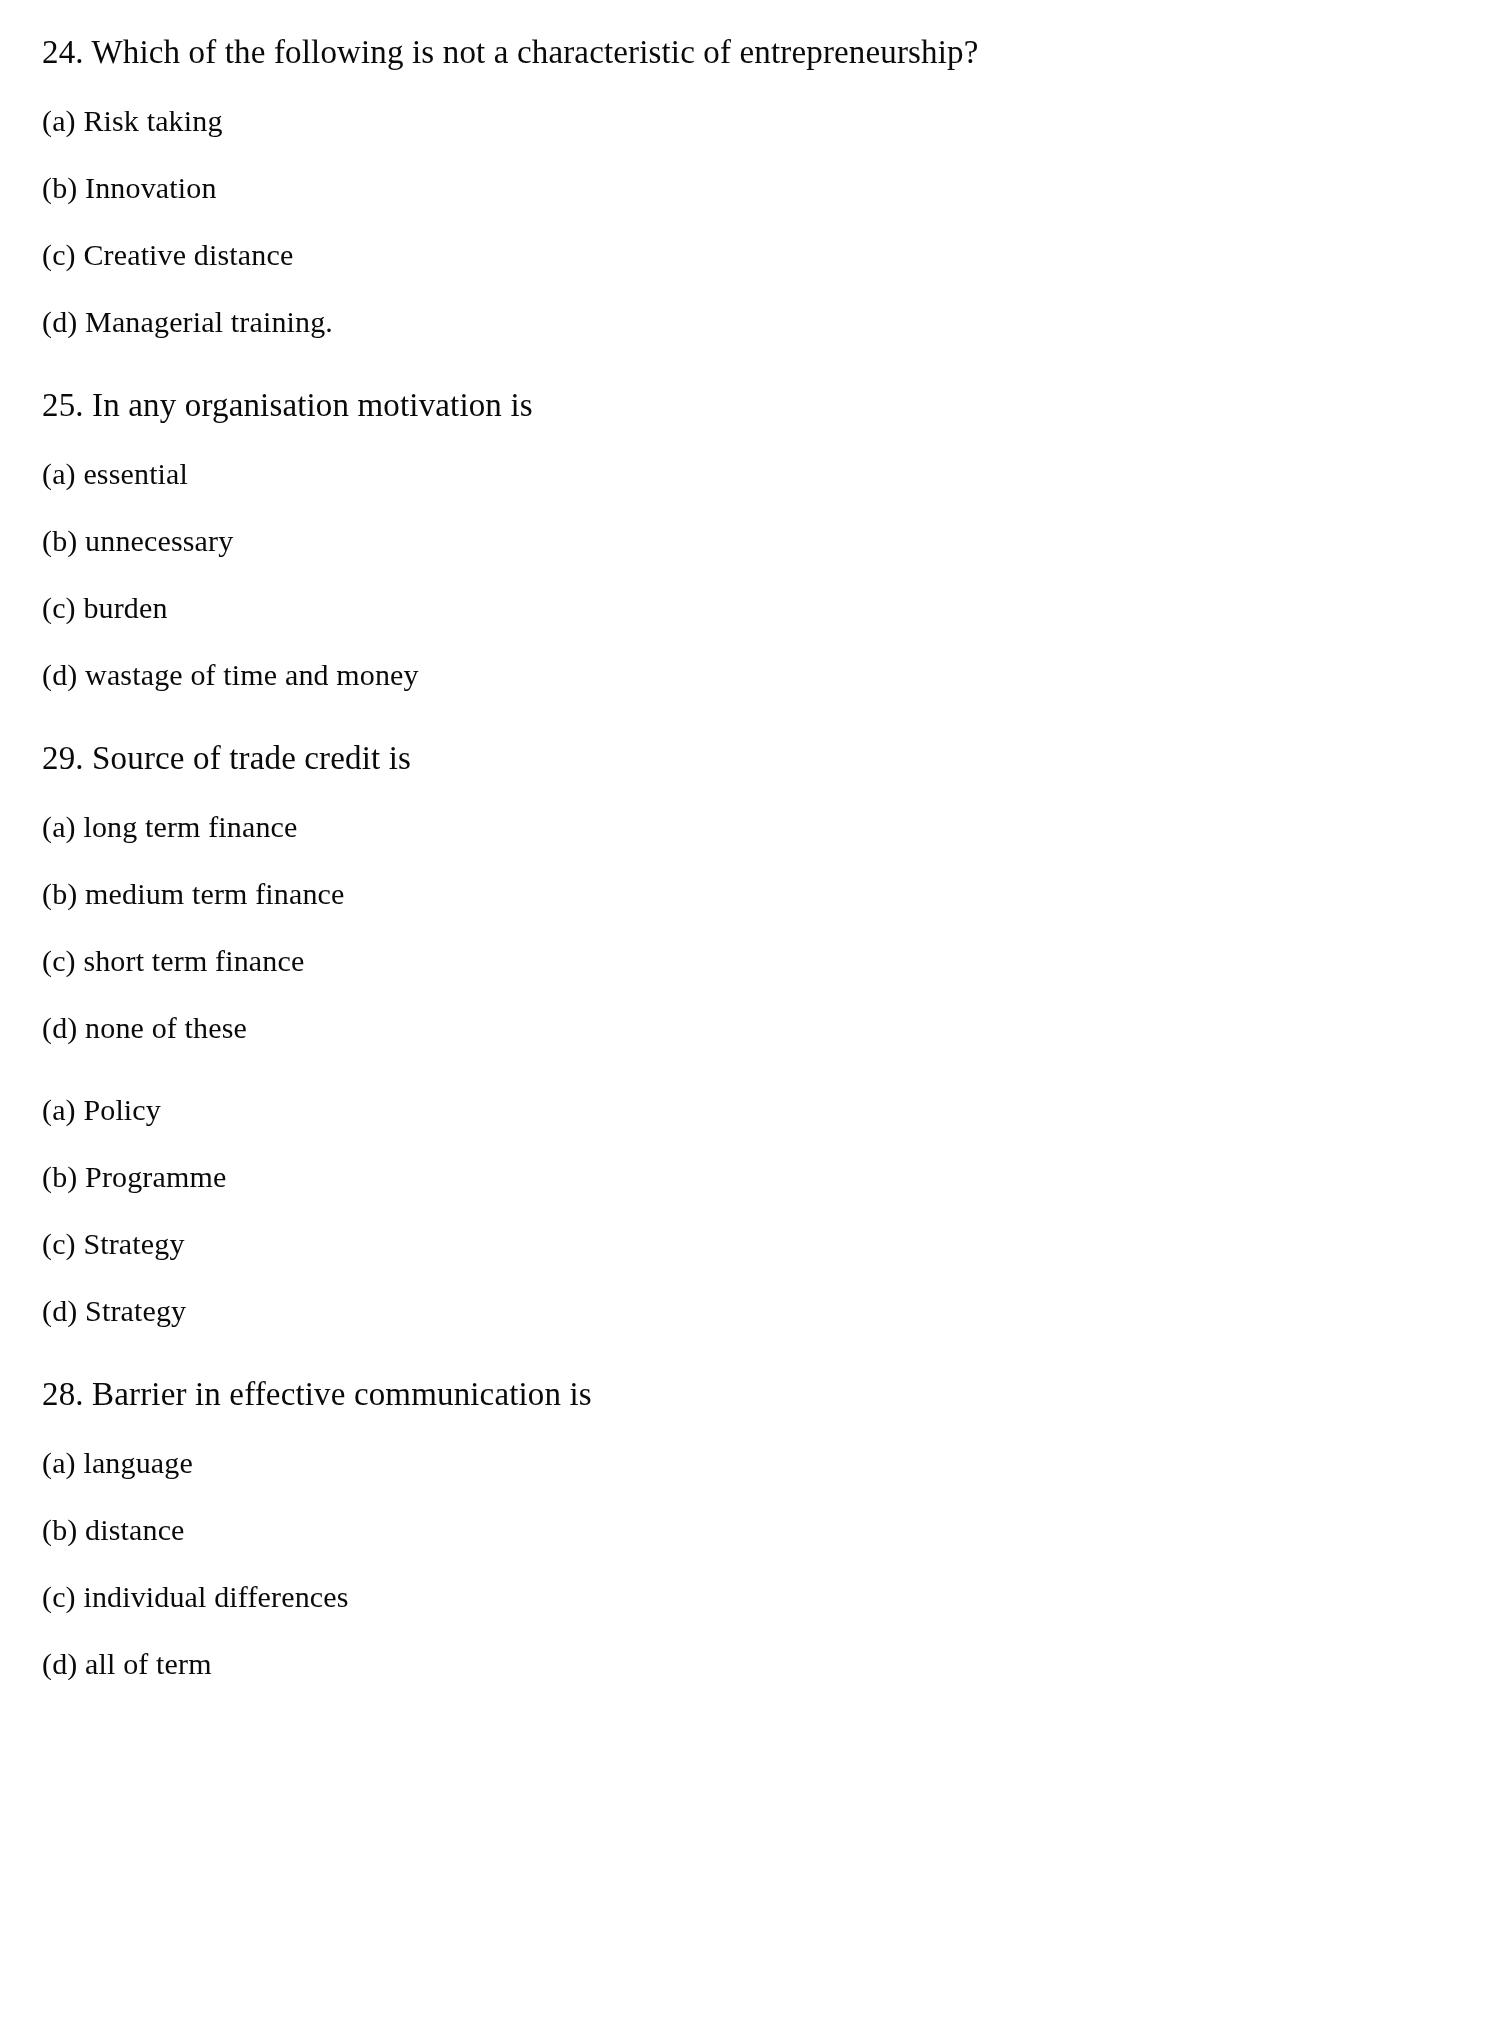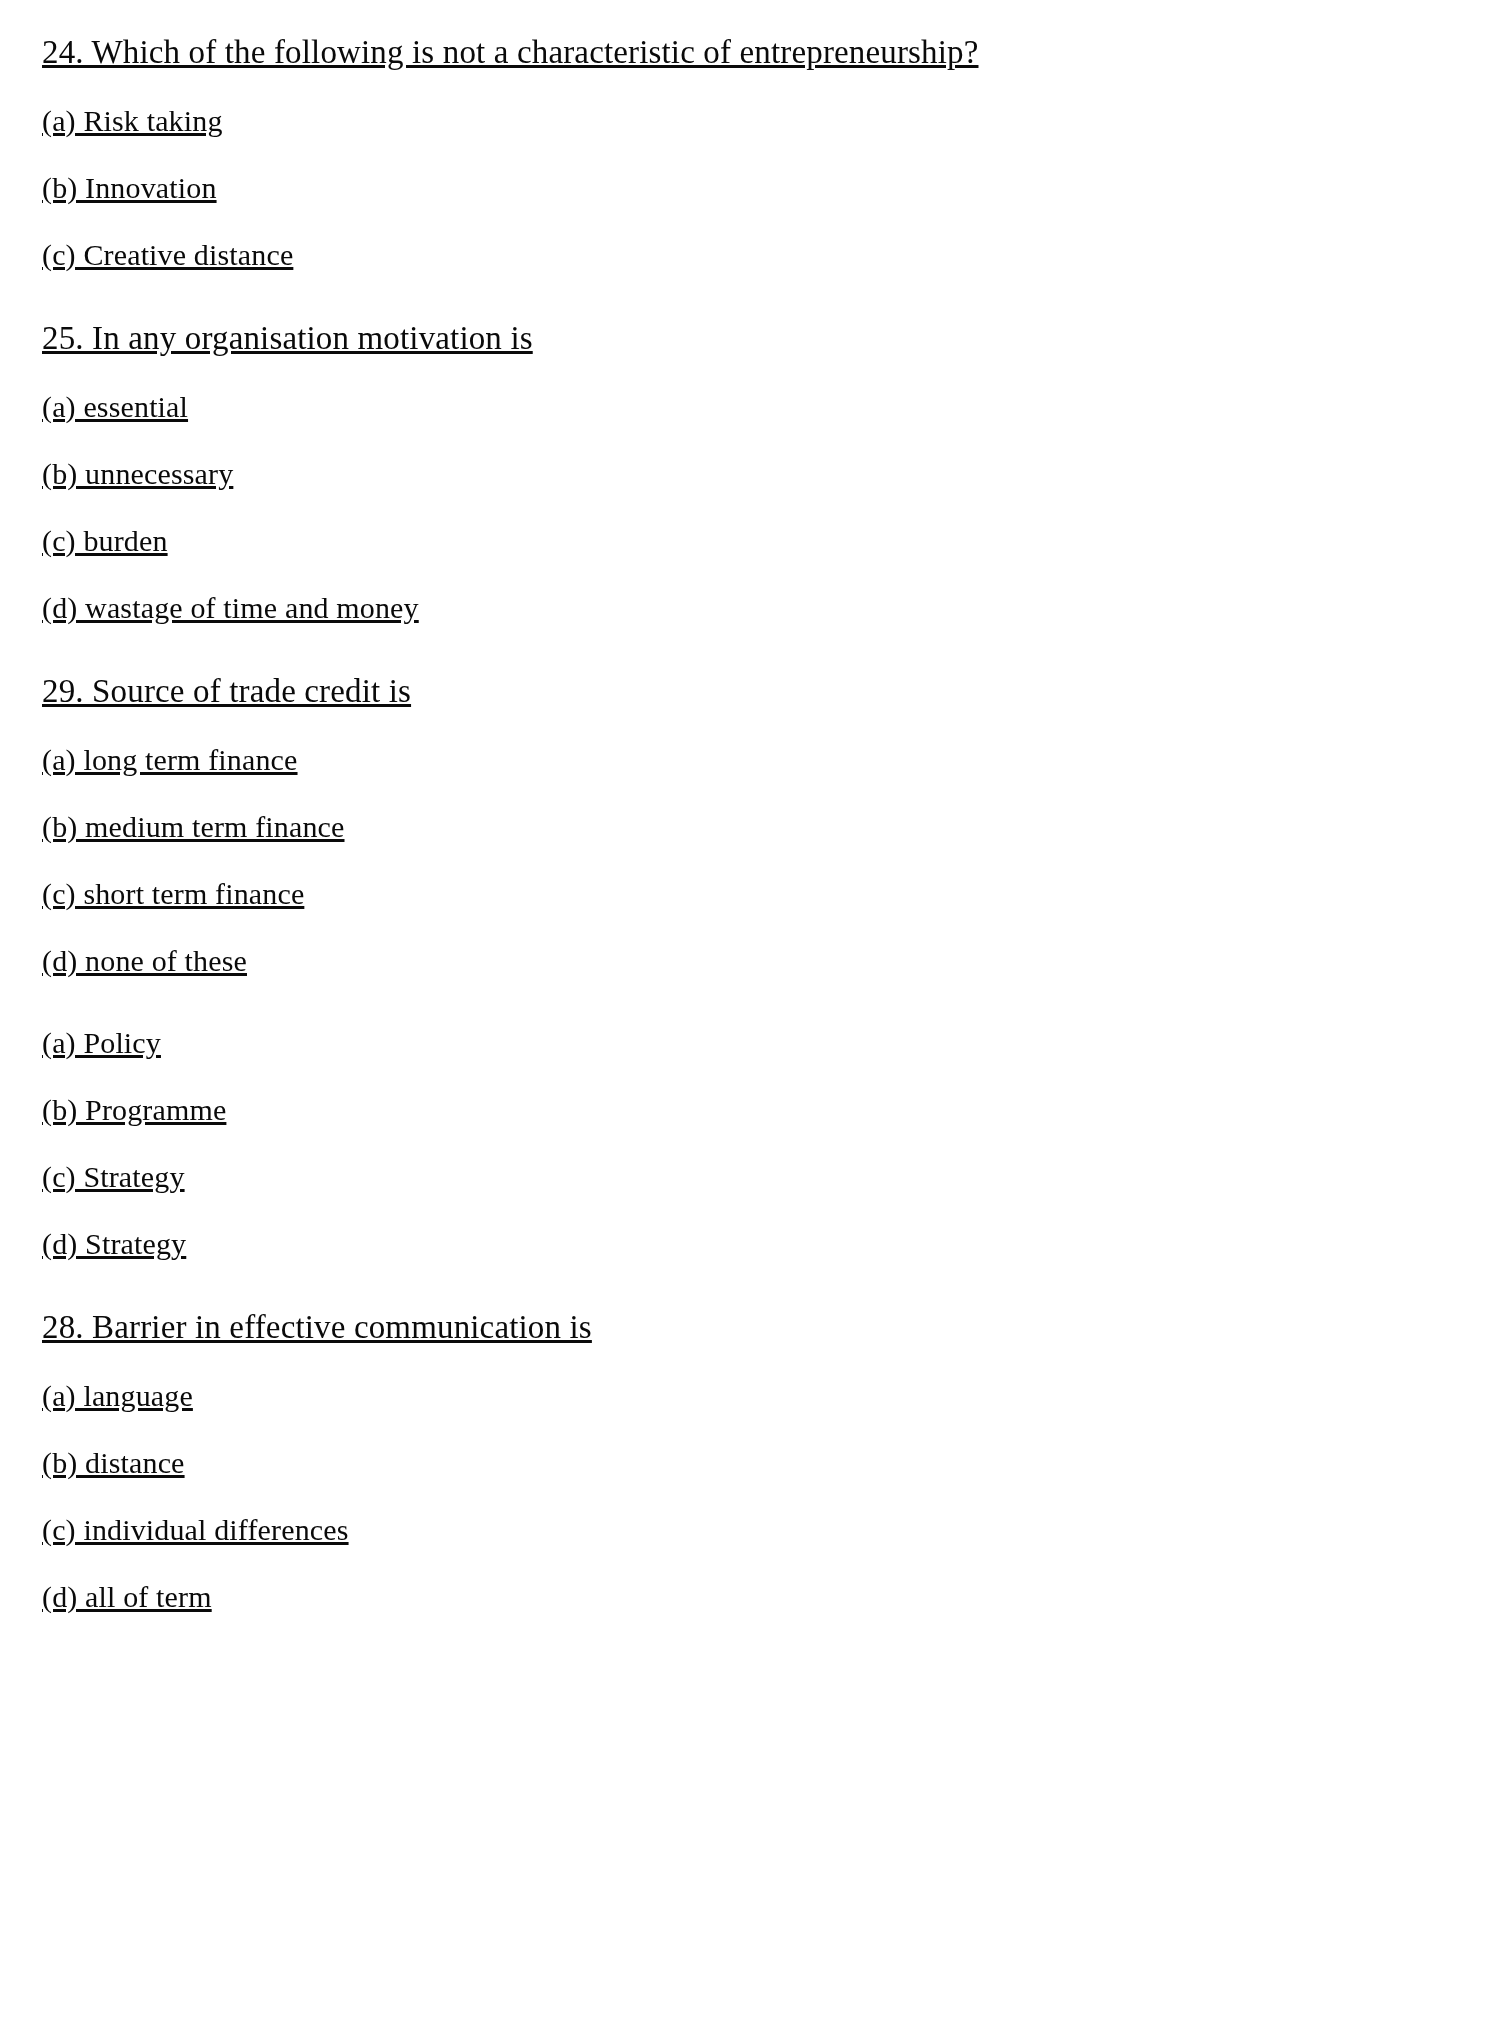--- a/index.html
+++ b/index.html
@@ -20,21 +20,20 @@
     font-family: "Liberation Serif", "DejaVu Serif", serif;
     color: #0a0a0a;
     box-sizing: border-box;
   }
 
   .content {
     position: absolute;
     left: 42px;
     top: 36px;
     width: 1420px;
-    text-decoration: underline;
   }
 
   .question-block {
     margin: 0 0 52px 0;
   }
 
   .question-block:last-child {
     margin-bottom: 0;
   }
 
@@ -62,20 +61,21 @@
 <body>
 
 <div class="page">
   <div class="content">
 
     <div class="question-block">
       <p class="q-stem">24. Which of the following is not a characteristic of entrepreneurship?</p>
       <p class="q-option">(a) Risk taking</p>
       <p class="q-option">(b) Innovation</p>
       <p class="q-option">(c) Creative distance</p>
+      <p class="q-option">(d) Managerial training.</p>
     </div>
 
     <div class="question-block">
       <p class="q-stem">25. In any organisation motivation is</p>
       <p class="q-option">(a) essential</p>
       <p class="q-option">(b) unnecessary</p>
       <p class="q-option">(c) burden</p>
       <p class="q-option">(d) wastage of time and money</p>
     </div>
 

